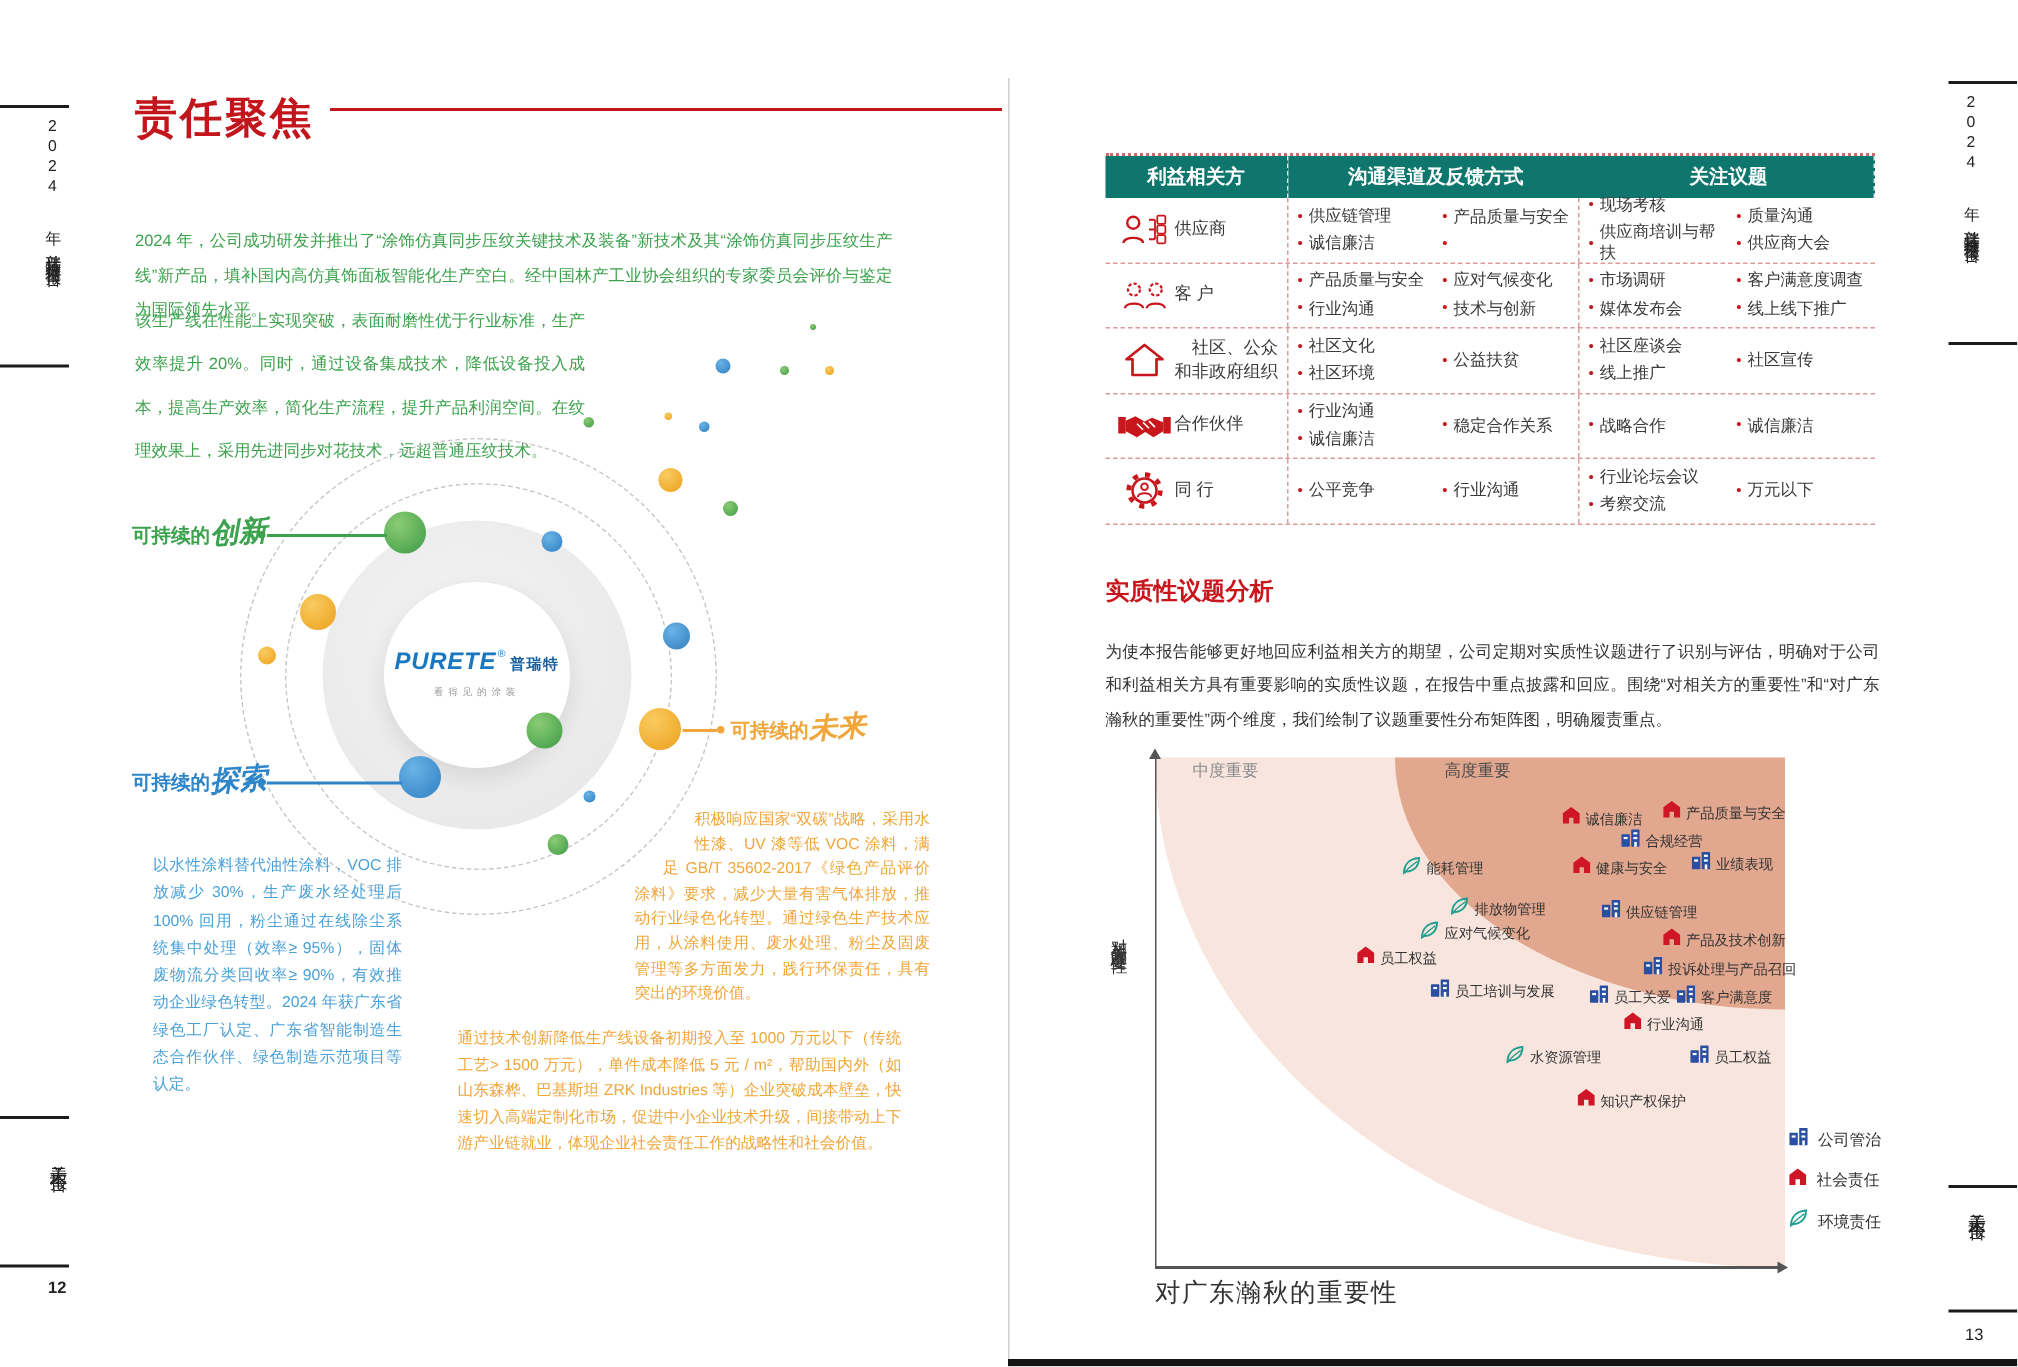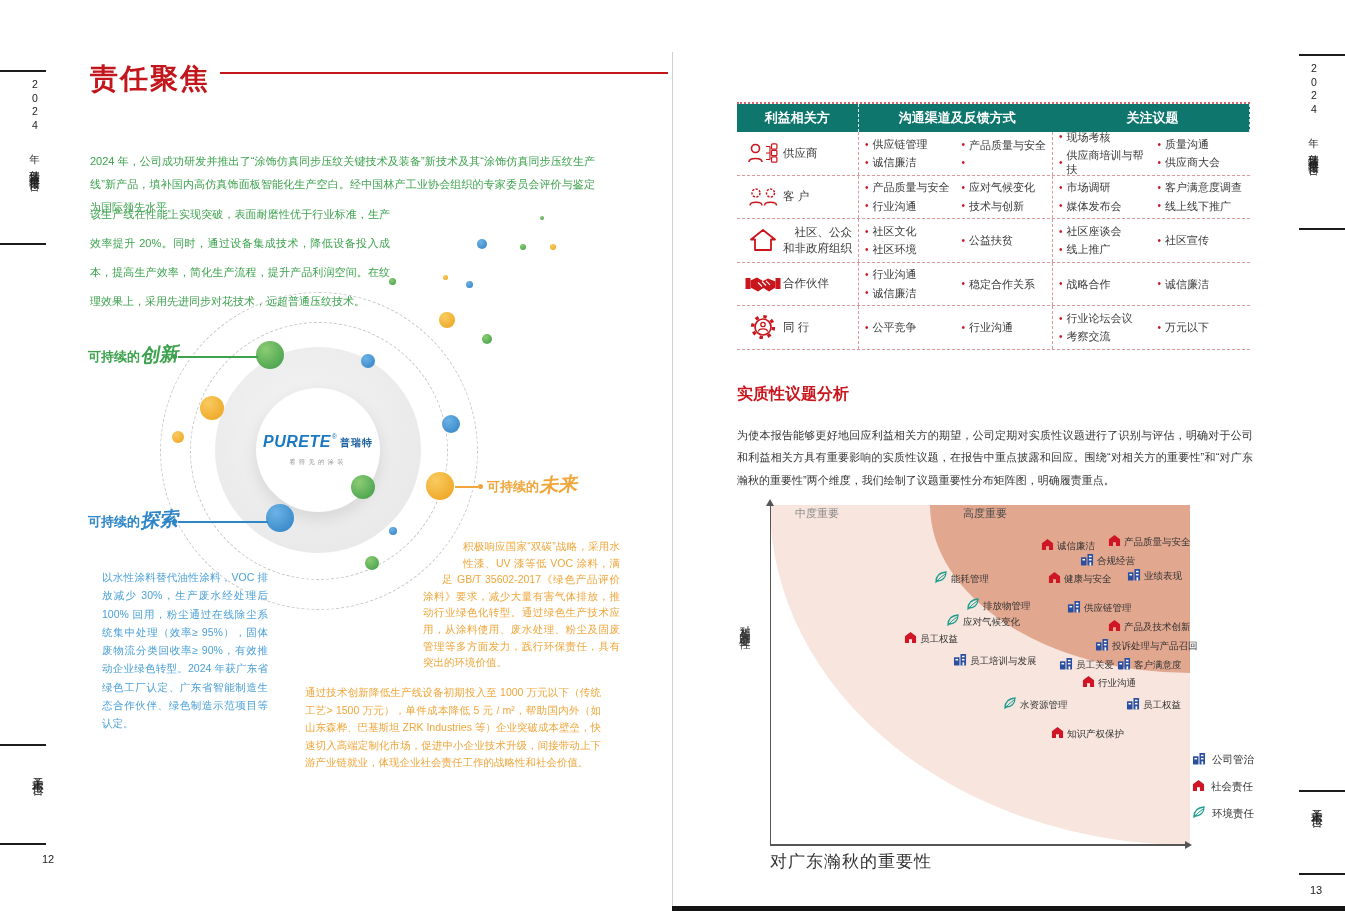--- a/index.html
+++ b/index.html
@@ -96,21 +96,21 @@
 
   <div class="divider"></div>
   <div class="bottombar"></div>
 
   <div class="railline" style="left:0;top:70px;"></div>
   <div class="vtext" style="left:28px;top:78px;">2024 年 普瑞特社会责任报告</div>
   <div class="railline" style="left:0;top:243px;height:1.5px;"></div>
   <div class="railline" style="left:0;top:744px;height:1.5px;"></div>
   <div class="vtext" style="left:30px;top:768px;font-size:11.5px;">关于本报告</div>
   <div class="railline" style="left:0;top:843px;height:1.5px;"></div>
-  <div class="pagenum" style="left:42px;top:853px;">12</div>
+  <div class="pagenum" style="left:32px;top:853px;font-weight:bold;">12</div>
 
   <div class="railline" style="left:1299px;top:54px;"></div>
   <div class="vtext" style="left:1307px;top:62px;">2024 年 普瑞特社会责任报告</div>
   <div class="railline" style="left:1299px;top:228px;height:1.5px;"></div>
   <div class="railline" style="left:1299px;top:790px;height:1.5px;"></div>
   <div class="vtext" style="left:1309px;top:800px;font-size:11.5px;">关于本报告</div>
   <div class="railline" style="left:1299px;top:873px;height:1.5px;"></div>
   <div class="pagenum" style="left:1310px;top:884px;">13</div>
 
   <div class="ltitle">责任聚焦</div>

